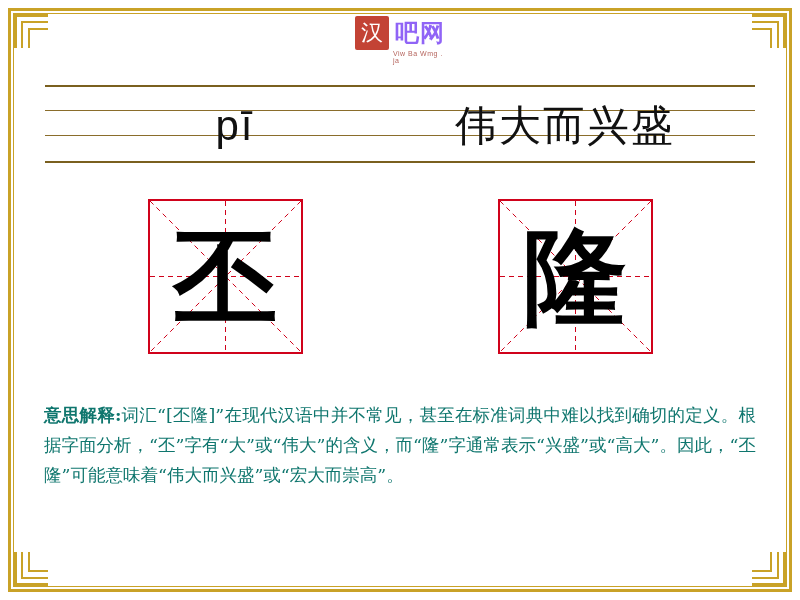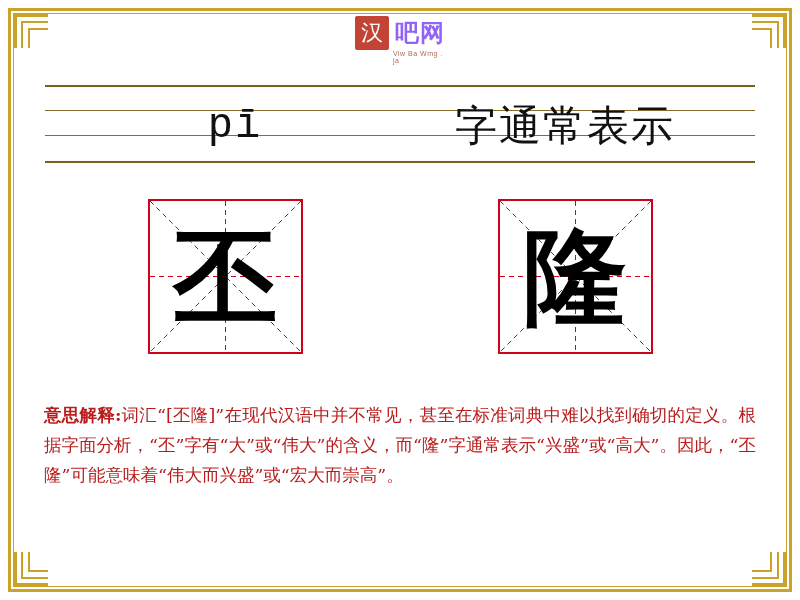--- a/index.html
+++ b/index.html
@@ -125,21 +125,21 @@
   .staff .l-bot { top: 76px; }
 
   .pinyin {
     position: absolute;
     top: 6px;
     height: 70px;
     display: flex;
     align-items: center;
     justify-content: center;
     font-size: 42px;
-    font-family: Liberation Mono, monospace;
+    font-family: Liberation Sans, sans-serif;
     color: #111111;
     letter-spacing: 2px;
   }
   .pinyin-1 { left: 60px; width: 260px; }
   .pinyin-2 { left: 390px; width: 260px; }
 
   
   .char-box {
     position: absolute;
     width: 155px;
@@ -173,21 +173,21 @@
 
   
   .explain {
     position: absolute;
     left: 44px;
     top: 400px;
     width: 712px;
     font-family: "DejaVu Serif", "Liberation Serif", serif;
     font-size: 17.5px;
     line-height: 1.72;
-    color: #b91c1c;
+    color: #0f766e;
     text-align: justify;
   }
   .explain .label {
     font-weight: bold;
   }
 </style>
 </head>
 <body>
 
 <div class="page">
@@ -233,21 +233,21 @@
     <div class="logo-text">吧网</div>
     <div class="logo-sub">Viw Ba Wmg . ja</div>
   </div>
 
   <div class="staff">
     <div class="line thick l-top"></div>
     <div class="line l-mid1"></div>
     <div class="line l-mid2"></div>
     <div class="line thick l-bot"></div>
     <div class="pinyin pinyin-1">pī</div>
-    <div class="pinyin pinyin-2">字通常表示</div>
+    <div class="pinyin pinyin-2">伟大而兴盛</div>
   </div>
 
   <div class="char-box char-box-1">
     <svg width="151" height="151" viewBox="0 0 151 151">
       <line x1="0" y1="0" x2="151" y2="151" stroke="#d0021b" stroke-width="1" stroke-dasharray="5,4"></line>
       <line x1="151" y1="0" x2="0" y2="151" stroke="#d0021b" stroke-width="1" stroke-dasharray="5,4"></line>
       <line x1="0" y1="75.5" x2="151" y2="75.5" stroke="#d0021b" stroke-width="1" stroke-dasharray="5,4"></line>
       <line x1="75.5" y1="0" x2="75.5" y2="151" stroke="#d0021b" stroke-width="1" stroke-dasharray="5,4"></line>
     </svg>
     <div class="char-glyph">丕</div>

